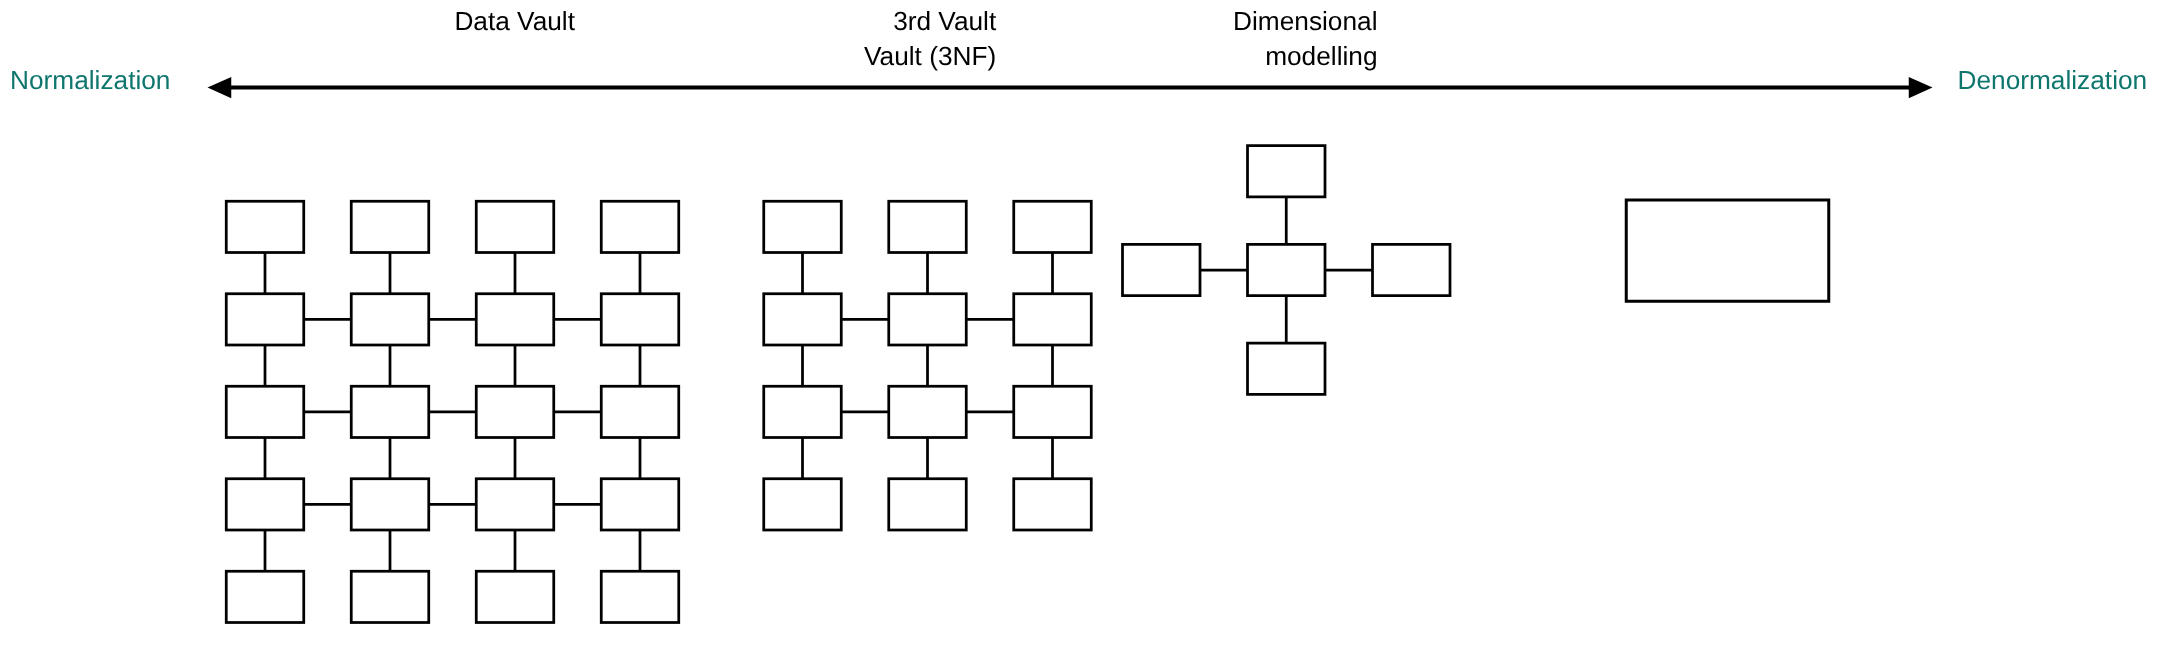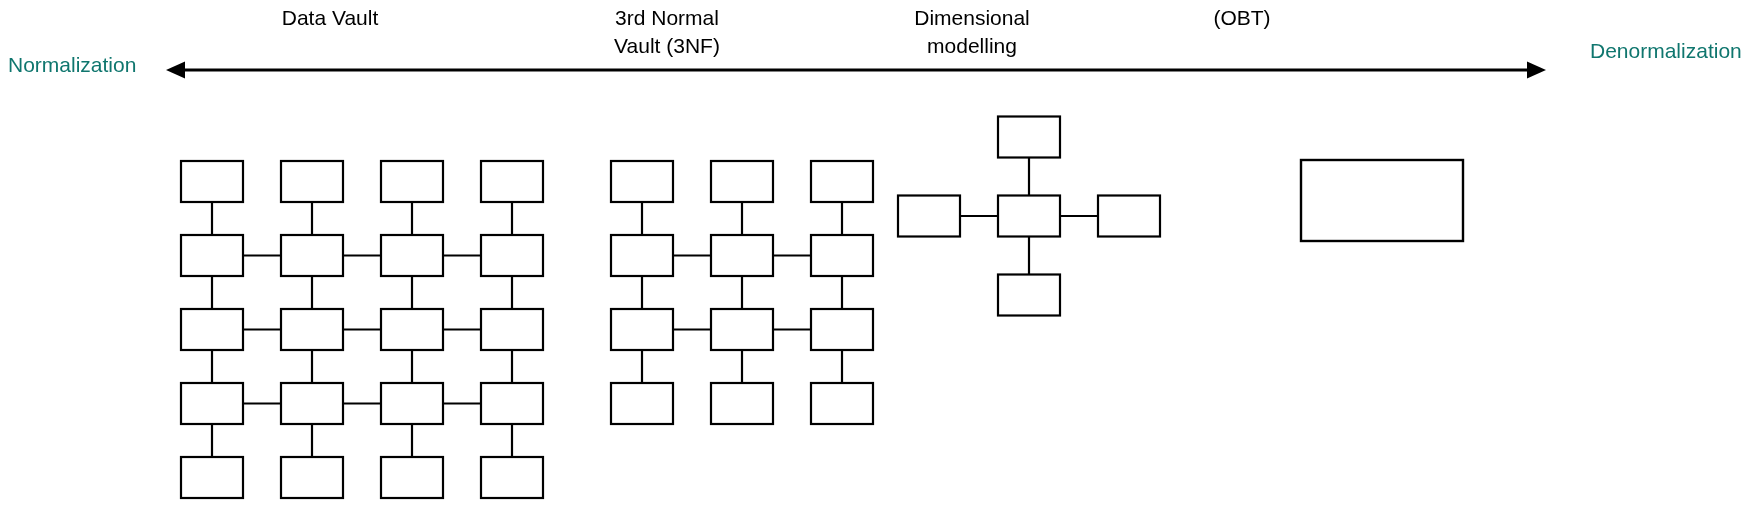--- a/index.html
+++ b/index.html
@@ -24,28 +24,27 @@
     line-height: 24px;
     color: #0f766e;
     white-space: nowrap;
   }
   #label-normalization {
     left: 8px;
     top: 53px;
   }
   #label-denormalization {
     left: 1566px;
-    top: 39px;
-    margin-left: 24px;
+    top: 53px;
   }
   .col-title {
     position: absolute;
     top: 4px;
     width: 260px;
-    text-align: center;
+    text-align: right;
     font-size: 21px;
     line-height: 28px;
     color: #000000;
   }
   #title-dv      { left: 200px; }
   #title-3nf     { left: 537px; }
   #title-dim     { left: 842px; }
   #title-obt     { left: 1112px; }
 
   #arrow-svg {
@@ -93,31 +92,30 @@
 
   <div class="axis-label" id="label-normalization">Normalization</div>
 
   <div class="axis-label" id="label-denormalization">Denormalization</div>
 
   <div class="col-title" id="title-dv">
     <div>Data Vault</div>
   </div>
 
   <div class="col-title" id="title-3nf">
-    <div>3rd Normal</div>
+    <div>3rd Vault</div>
     <div>Vault (3NF)</div>
   </div>
 
   <div class="col-title" id="title-dim">
     <div>Dimensional</div>
     <div>modelling</div>
   </div>
 
   <div class="col-title" id="title-obt">
-    <div>(OBT)</div>
   </div>
 
   <svg id="arrow-svg" viewBox="0 0 1742 524">
     <line id="axis-line" class="axis-line" x1="180" y1="70" x2="1532" y2="70"></line>
     <polygon id="axis-head-left" class="axis-head" points="166,70 185,61.5 185,78.5"></polygon>
     <polygon id="axis-head-right" class="axis-head" points="1546,70 1527,61.5 1527,78.5"></polygon>
   </svg>
 
   <svg id="shapes-svg" viewBox="0 0 1742 524">
     <g id="g-data-vault">

